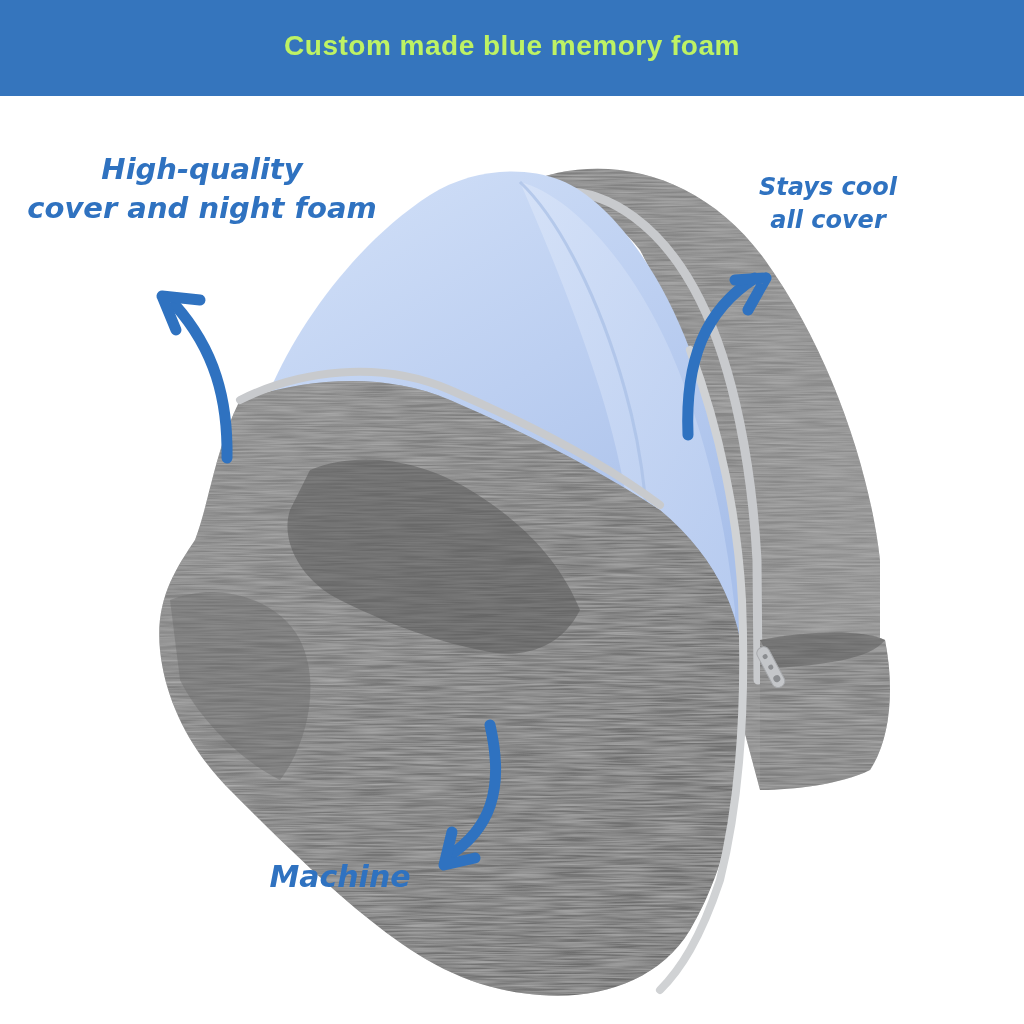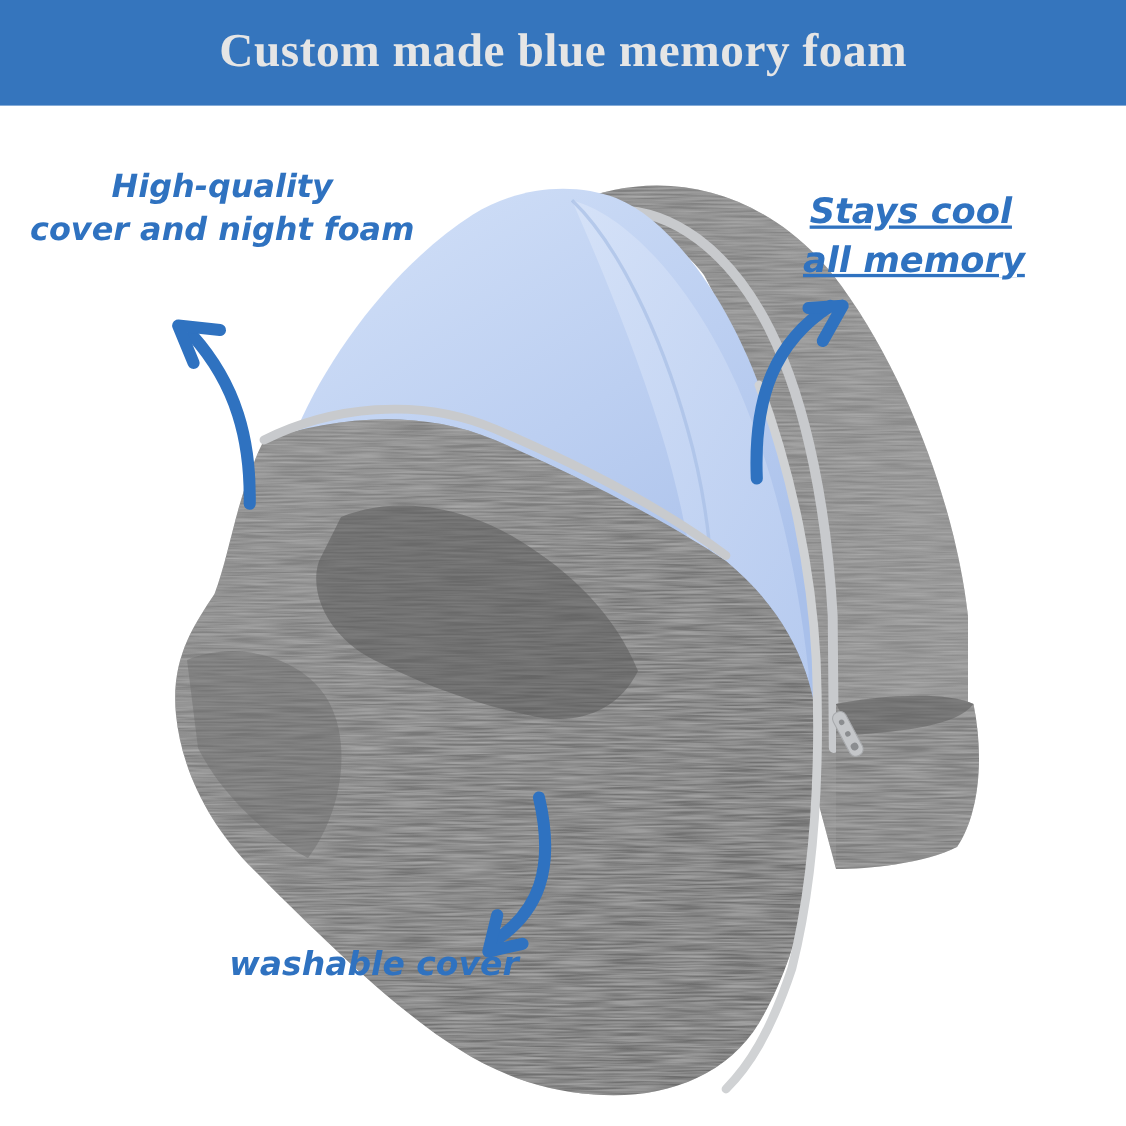--- a/index.html
+++ b/index.html
@@ -21,24 +21,24 @@
       position: absolute;
       left: 0; top: 0;
       width: 1024px;
       height: 96px;
       background: #3575bd;
       display: flex;
       align-items: center;
       justify-content: center;
     }
     .banner-title {
-      color: #e5e5e5;
-      font-family: Liberation Serif, serif;
+      color: #bef264;
+      font-family: Liberation Sans, sans-serif;
       font-weight: bold;
-      font-size: 43px;
+      font-size: 28px;
       letter-spacing: 0.5px;
       margin-top: -4px;
     }
     .callout {
       position: absolute;
       color: #2f72c0;
       font-family: "DejaVu Sans", "Liberation Sans", sans-serif;
       font-weight: bold;
       font-style: italic;
       text-align: center;
@@ -48,22 +48,21 @@
     .callout-left {
       left: 0px;
       top: 150px;
       width: 404px;
       font-size: 29px;
     }
     .callout-right {
       left: 730px;
       top: 171px;
       width: 196px;
-      font-size: 32px;
-      text-decoration: underline;
+      font-size: 24px;
     }
     .callout-bottom {
       left: 190px;
       top: 857px;
       width: 300px;
       font-size: 30px;
     }
     .pillow-svg {
       position: absolute;
       left: 0; top: 0;
@@ -164,20 +163,20 @@
     </g>
   </svg>
 
   <div class="callout callout-left">
     <span class="line">High-quality</span>
     <span class="line">cover and night foam</span>
   </div>
 
   <div class="callout callout-right">
     <span class="line">Stays cool</span>
-    <span class="line">all memory</span>
+    <span class="line">all cover</span>
   </div>
 
   <div class="callout callout-bottom">
-    <span class="line">washable cover</span>
+    <span class="line">Machine</span>
   </div>
 
 </div>
 
 </body></html>

